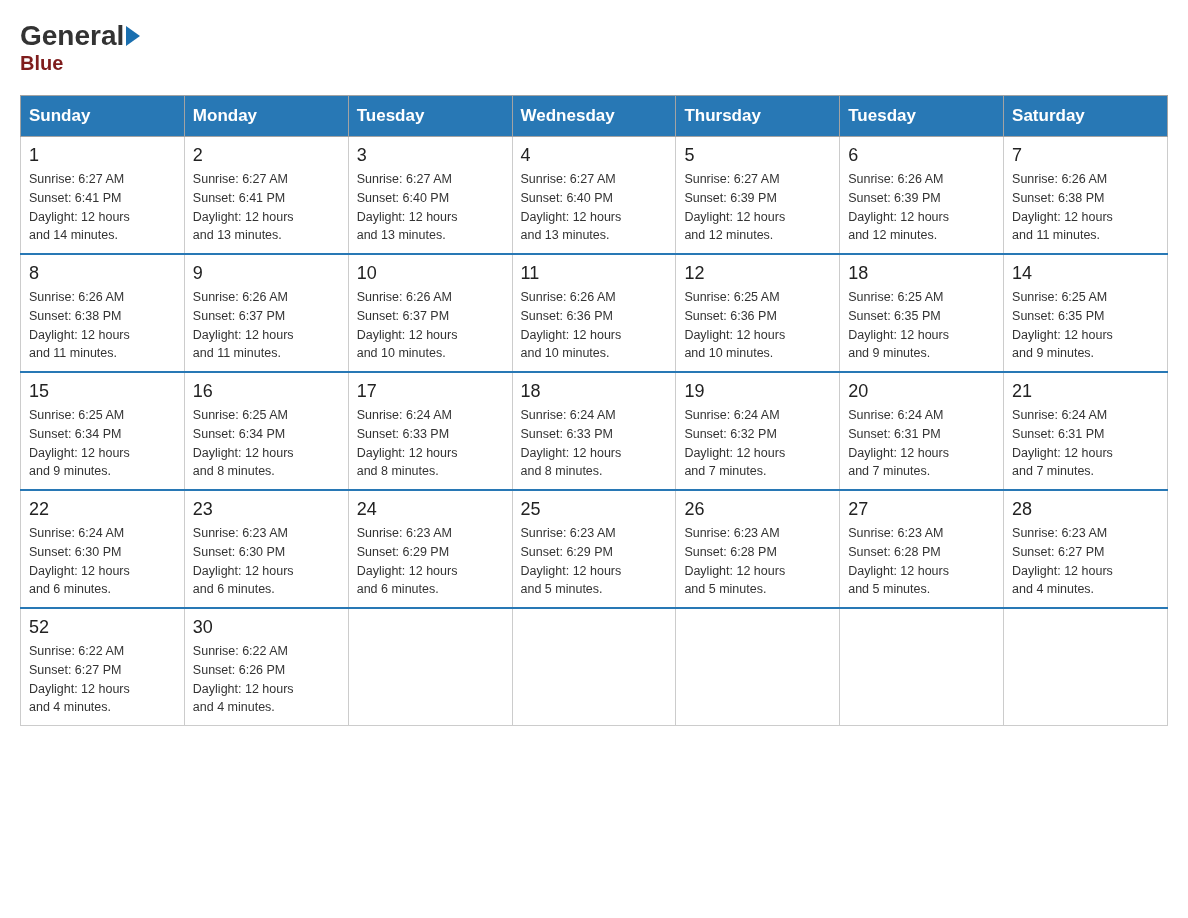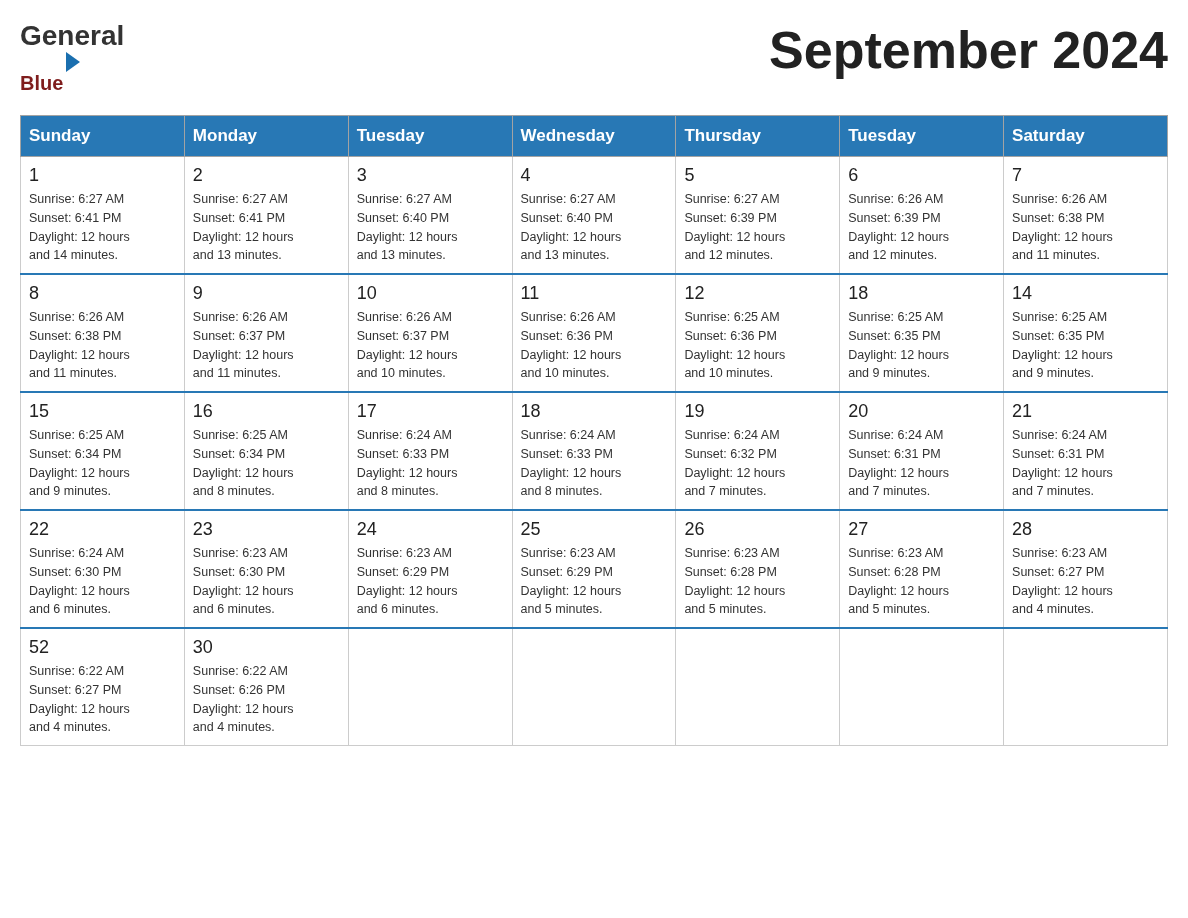--- a/index.html
+++ b/index.html
@@ -17,21 +17,20 @@
       margin-bottom: 20px;
     }
     .logo {
       display: flex;
       flex-direction: column;
       align-items: flex-start;
     }
     .logo-text {
       display: flex;
       align-items: center;
-      flex-direction: column;
     }
     .logo-general {
       font-size: 28px;
       font-weight: bold;
       color: #333;
     }
     .logo-blue-part {
       display: flex;
       align-items: center;
     }
@@ -112,21 +111,20 @@
   <div class="logo">
     <div class="logo-text">
       <span class="logo-general">General</span>
       <div class="logo-blue-part">
         <div class="logo-triangle"></div>
       </div>
     </div>
     <span class="logo-blue-text">Blue</span>
   </div>
   <div class="title-section">
-    <div class="calendar-title">September 2024</div>
   </div>
 </div>
 
 <table class="calendar-table">
   <thead>
     <tr>
     <th>Sunday</th>
         <th>Monday</th>
         <th>Tuesday</th>
         <th>Wednesday</th>

